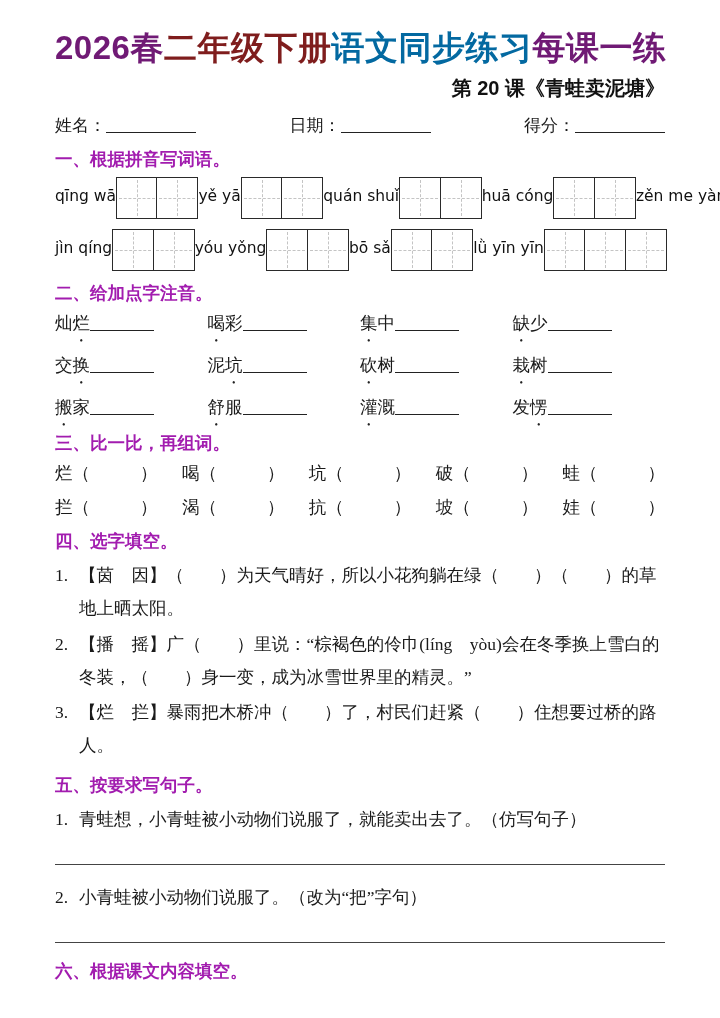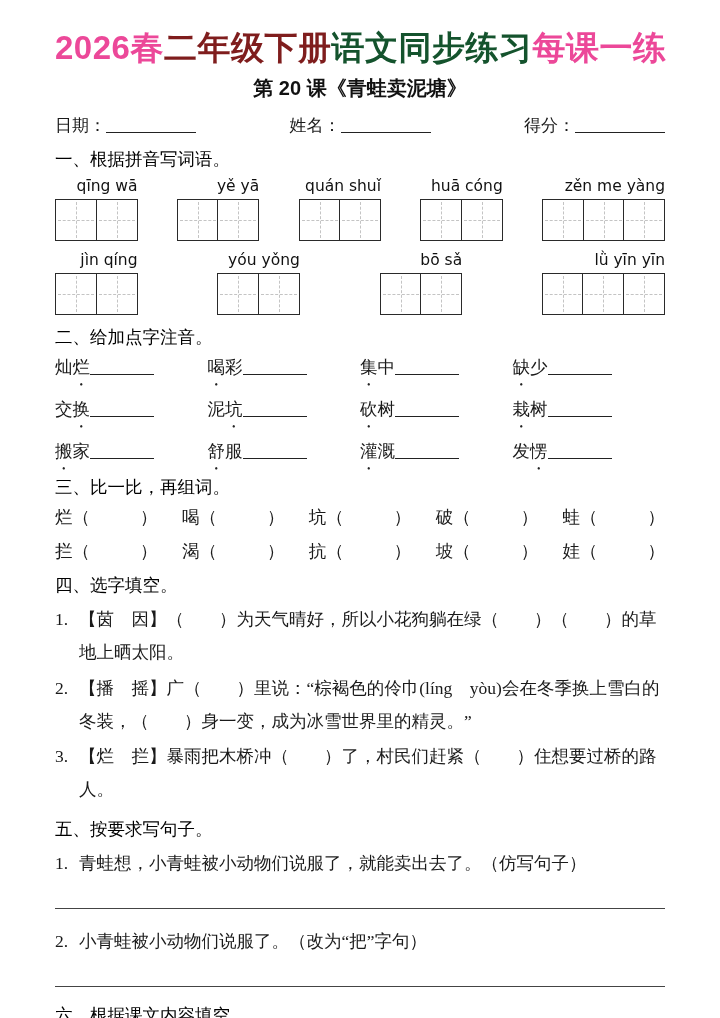--- a/index.html
+++ b/index.html
@@ -9,49 +9,49 @@
     color:#1a1a1a;
   }
   .page{padding:20px 55px 6px 55px;}
 
   
   h1.title{
     margin:6px 0 2px 0;text-align:center;
     font-family:"Liberation Sans",sans-serif;
     font-size:33px;font-weight:bold;letter-spacing:0.5px;white-space:nowrap;
   }
-  .t-red{color:#ec4899;}
+  .t-red{color:#701a75;}
   .t-black{color:#7f1d1d;}
-  .t-blue{color:#14532d;}
+  .t-blue{color:#0369a1;}
   h2.subtitle{
-    margin:4px 0 12px 0;text-align:center;
+    margin:4px 0 12px 0;text-align:right;
     font-family:"Liberation Sans",sans-serif;
     font-size:20px;font-weight:bold;color:#111;
   }
   .info-row{
     display:flex;justify-content:space-between;align-items:flex-end;
     font-size:17px;margin:2px 0 10px 0;
   }
   .blank-line{
     display:inline-block;height:2px;border-bottom:1.5px solid #222;
     vertical-align:-2px;
   }
   .w90{width:90px;}
   .w62{width:64px;}
 
   
   h3.sec-h{
     margin:10px 0 6px 0;
     font-family:"Liberation Sans",sans-serif;
-    font-size:17.5px;font-weight:normal;color:#000000;
+    font-size:17.5px;font-weight:bold;color:#a21caf;
   }
 
   
   .py-row{display:flex;justify-content:space-between;margin:2px 0 10px 0;}
-  .py-word{display:flex;flex-direction:column;align-items:flex-end;}
+  .py-word{display:flex;flex-direction:row;align-items:center;}
   .py{
     font-family:"DejaVu Sans",sans-serif;
     font-size:15.5px;color:#111;margin-bottom:4px;white-space:nowrap;
   }
   .cells{display:flex;}
   .cell{
     width:40px;height:40px;border:1.5px solid #2a2a2a;position:relative;
     background:#fff;
   }
   .cell + .cell{margin-left:-1.5px;}
@@ -89,22 +89,22 @@
 </head>
 <body>
 
 <div class="page">
 
   <h1 class="title"><span class="t-red">2026春</span><span class="t-black">二年级下册</span><span class="t-blue">语文同步练习</span><span class="t-red">每课一练</span></h1>
 
   <h2 class="subtitle">第 20 课《青蛙卖泥塘》</h2>
 
   <div class="info-row">
+    <span><span>姓名：</span><span class="blank-line w90"></span></span>
     <span><span>日期：</span><span class="blank-line w90"></span></span>
-    <span><span>姓名：</span><span class="blank-line w90"></span></span>
     <span><span>得分：</span><span class="blank-line w90"></span></span>
   </div>
 
   <div class="sec">
     <h3 class="sec-h">一、根据拼音写词语。</h3>
 
     <div class="py-row">
       <div class="py-word">
         <div class="py">qīng wā</div>
         <div class="cells">

